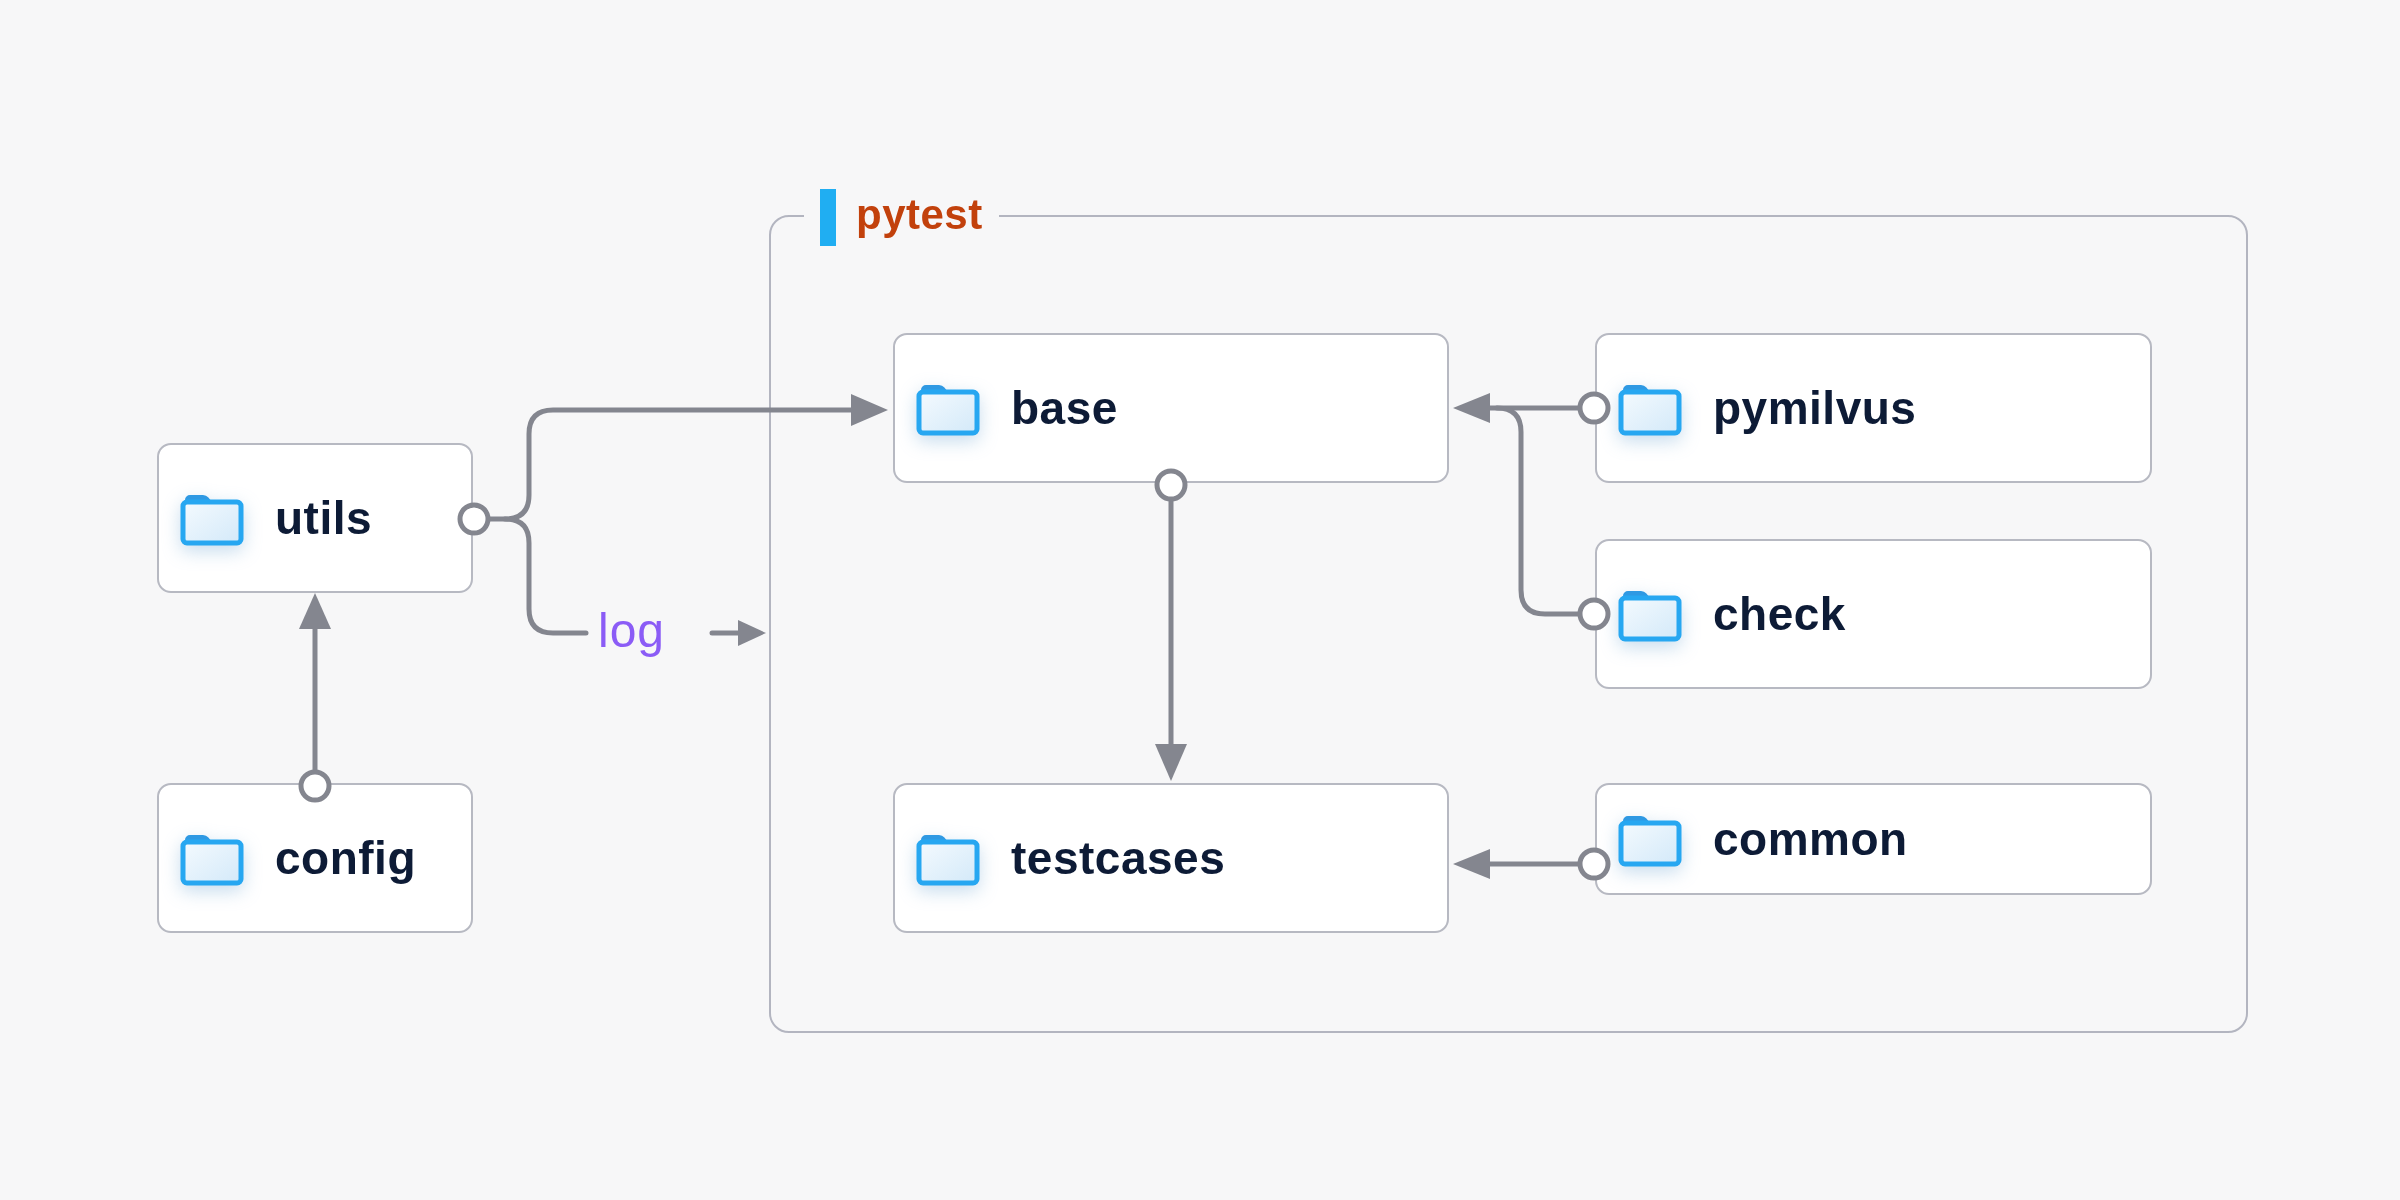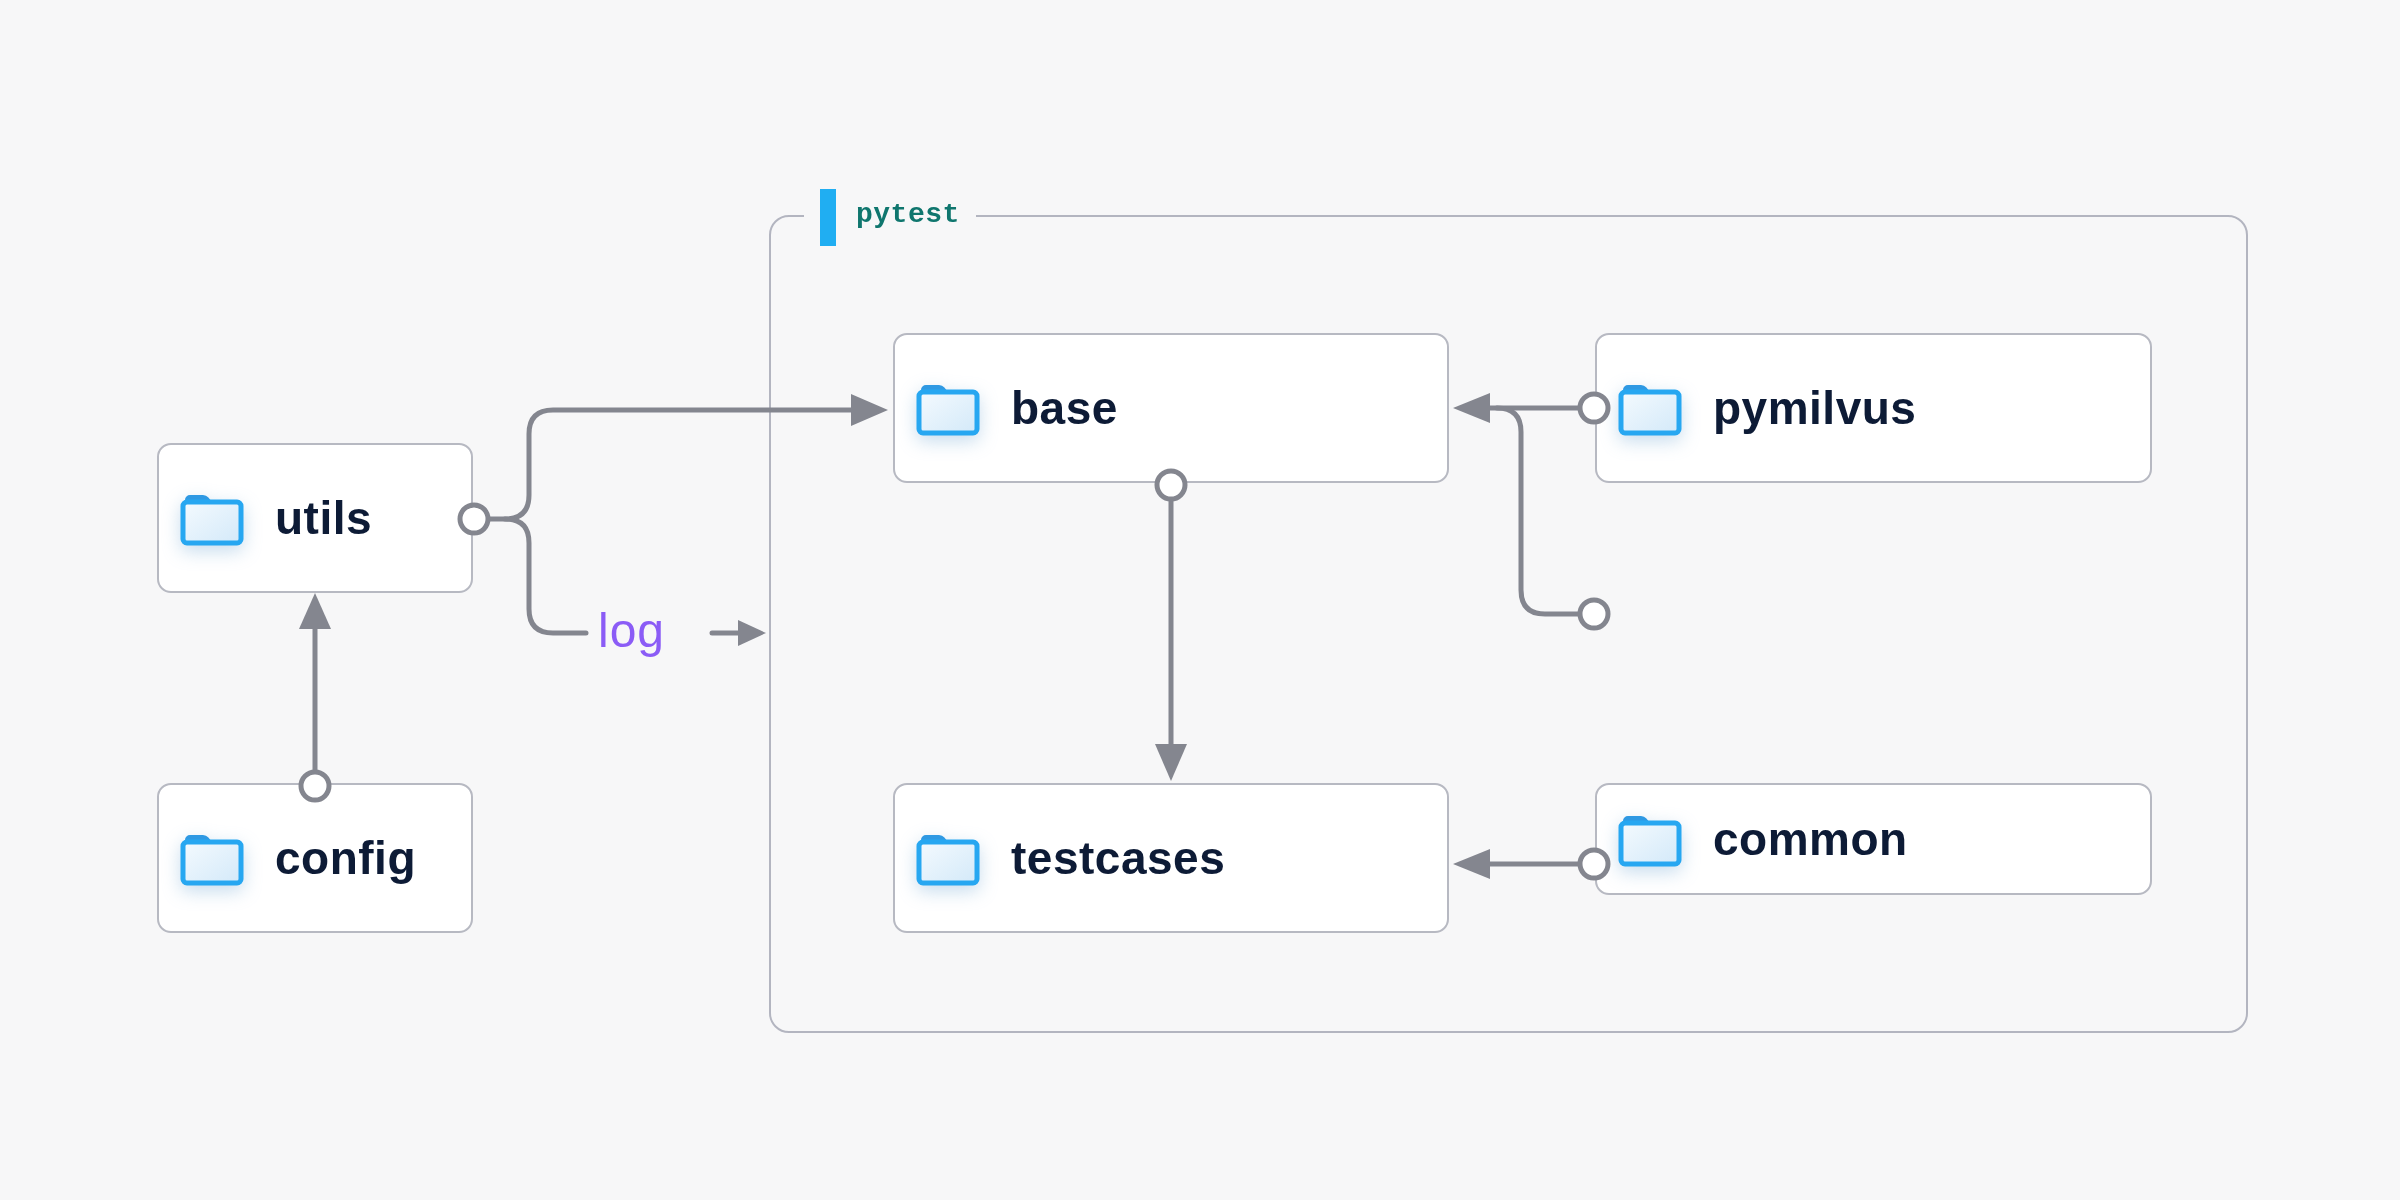--- a/index.html
+++ b/index.html
@@ -11,23 +11,22 @@
   .group{
     position:absolute;left:769px;top:215px;width:1475px;height:814px;
     border:2px solid #b3b5c0;border-radius:20px;z-index:1;
   }
   .group-label{
     position:absolute;left:804px;top:185px;height:64px;z-index:2;
     display:flex;align-items:center;gap:20px;padding:0 16px;background:#f7f7f8;
   }
   .group-label .bar{width:16px;height:57px;background:#20aef2;}
   .group-label .txt{
-    font-size:28px;font-weight:700;color:#0f766e;letter-spacing:0.5px;line-height:1;
+    font-size:42px;font-weight:700;color:#c2410c;letter-spacing:0.5px;line-height:1;
     padding-bottom:4px;
-    font-family:Liberation Mono, monospace;
   }
   
   .node{
     position:absolute;background:#ffffff;border:2px solid #b7b9c2;border-radius:14px;
     display:flex;align-items:center;padding-left:20px;gap:30px;box-sizing:border-box;
     z-index:2;
   }
   .node .label{font-size:46px;font-weight:700;color:#0d1b36;letter-spacing:0.5px;}
   .node .ficon{flex:0 0 auto;filter:drop-shadow(0 6px 9px rgba(110,165,210,.38));}
   .n-utils    {left:157px; top:443px; width:316px; height:150px;}
@@ -98,20 +97,27 @@
   </div>
 
   <div class="node n-pymilvus">
     <svg class="ficon" width="66" height="58" viewBox="0 0 66 58">
       <path d="M6 16 v-5 a5 5 0 0 1 5-5 h13 a7 7 0 0 1 5.4 2.6 L33 13 z" fill="#2f99e3"></path>
       <rect x="4" y="13" width="58" height="41" rx="4" fill="url(#fg1)" stroke="#27a7f1" stroke-width="5"></rect>
     </svg>
     <span class="label">pymilvus</span>
   </div>
 
+  <div class="node n-check">
+    <svg class="ficon" width="66" height="58" viewBox="0 0 66 58">
+      <path d="M6 16 v-5 a5 5 0 0 1 5-5 h13 a7 7 0 0 1 5.4 2.6 L33 13 z" fill="#2f99e3"></path>
+      <rect x="4" y="13" width="58" height="41" rx="4" fill="url(#fg1)" stroke="#27a7f1" stroke-width="5"></rect>
+    </svg>
+    <span class="label">check</span>
+  </div>
 
   <div class="node n-common">
     <svg class="ficon" width="66" height="58" viewBox="0 0 66 58">
       <path d="M6 16 v-5 a5 5 0 0 1 5-5 h13 a7 7 0 0 1 5.4 2.6 L33 13 z" fill="#2f99e3"></path>
       <rect x="4" y="13" width="58" height="41" rx="4" fill="url(#fg1)" stroke="#27a7f1" stroke-width="5"></rect>
     </svg>
     <span class="label">common</span>
   </div>
 
   <svg class="wires" viewBox="0 0 2400 1200">

